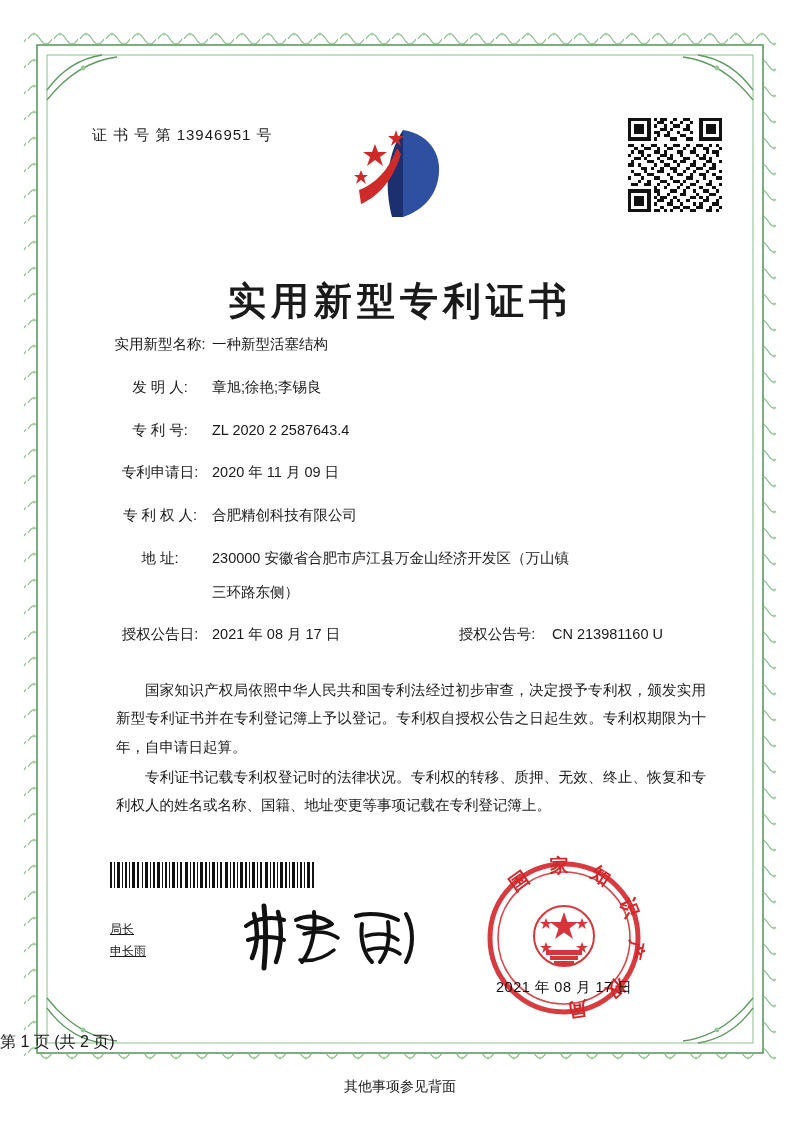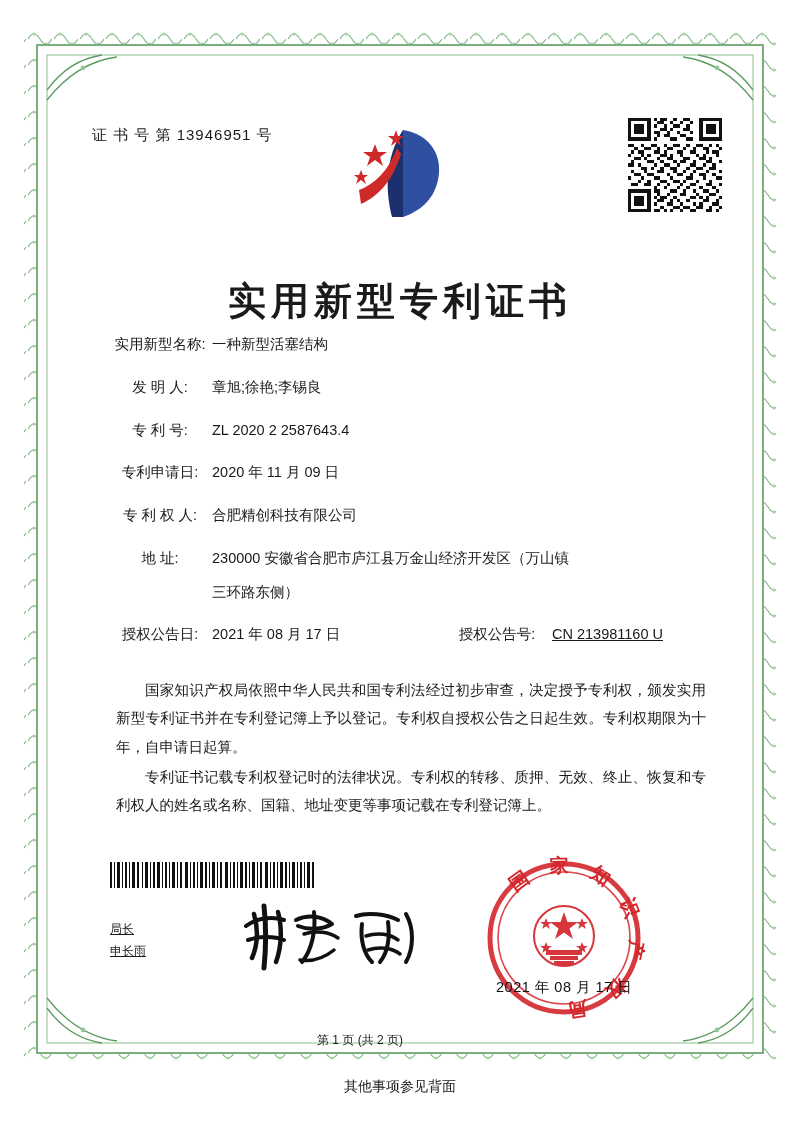--- a/index.html
+++ b/index.html
@@ -93,21 +93,20 @@
   .frow.inline-two .fvalue {
     flex: 0 0 230px;
   }
   .flabel2 {
     flex: 0 0 110px;
     white-space: nowrap;
     text-align: center;
   }
   .fvalue2 {
     flex: 1 1 auto;
-    text-decoration: underline;
   }
 
   
   .paras {
     position: absolute;
     left: 108px; top: 676px;
     width: 590px;
     font-size: 14.5px;
     line-height: 1.95;
     text-align: justify;
@@ -154,22 +153,22 @@
     color: #111;
     font-family: "Liberation Sans", sans-serif;
     letter-spacing: 0.5px;
   }
 
   
   .page-num {
     position: absolute;
     left: 0; top: 1032px;
     width: 720px;
-    text-align: center;
-    font-size: 12px;
+    text-align: left;
+    font-size: 16px;
     font-family: "Liberation Sans", sans-serif;
   }
   .footer-note {
     position: absolute;
     left: 0; top: 1078px;
     width: 800px;
     text-align: center;
     font-size: 14px;
     font-family: "Liberation Sans", sans-serif;
   }

